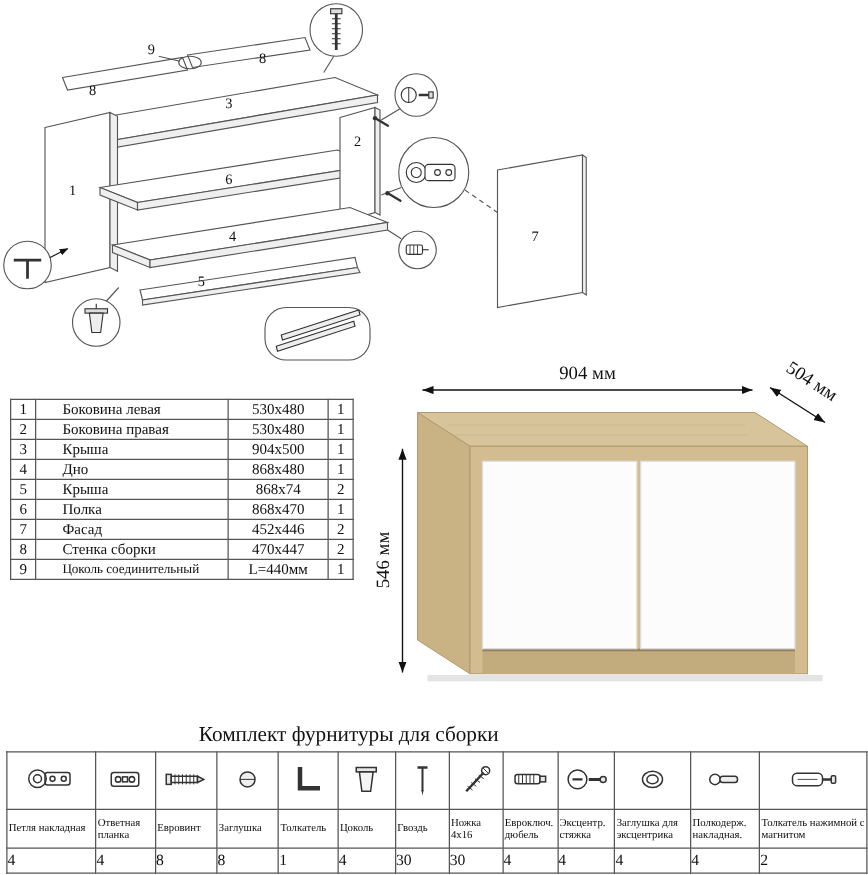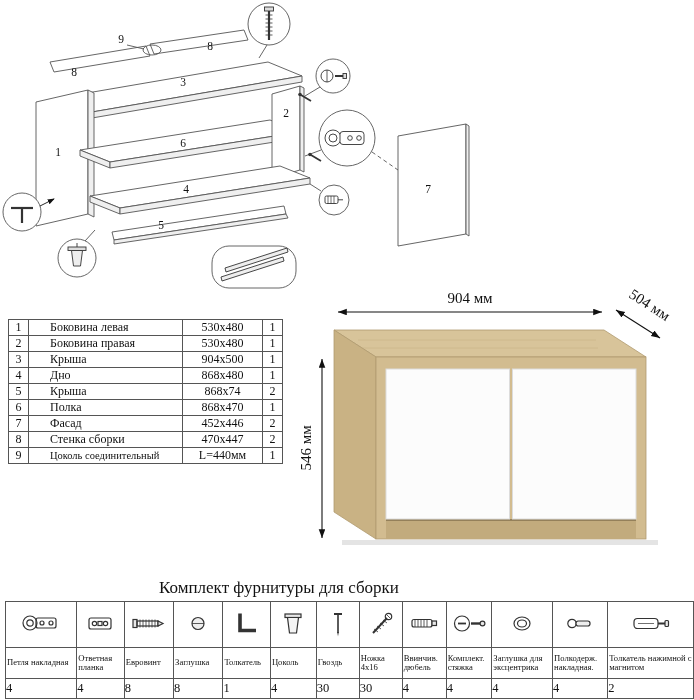--- a/index.html
+++ b/index.html
@@ -370,22 +370,22 @@
   </tr>
   <tr>
     <td class="hw-name">Петля накладная</td>
     <td class="hw-name">Ответная планка</td>
     <td class="hw-name">Евровинт</td>
     <td class="hw-name">Заглушка</td>
     <td class="hw-name">Толкатель</td>
     <td class="hw-name">Цоколь</td>
     <td class="hw-name">Гвоздь</td>
     <td class="hw-name">Ножка 4x16</td>
-    <td class="hw-name">Ввинчив. дюбель</td>
-    <td class="hw-name">Комплект. стяжка</td>
+    <td class="hw-name">Евроключ. дюбель</td>
+    <td class="hw-name">Эксцентр. стяжка</td>
     <td class="hw-name">Заглушка для эксцентрика</td>
     <td class="hw-name">Полкодерж. накладная.</td>
     <td class="hw-name">Толкатель нажимной с магнитом</td>
   </tr>
   <tr>
     <td class="hw-qty">4</td>
     <td class="hw-qty">4</td>
     <td class="hw-qty">8</td>
     <td class="hw-qty">8</td>
     <td class="hw-qty">1</td>

